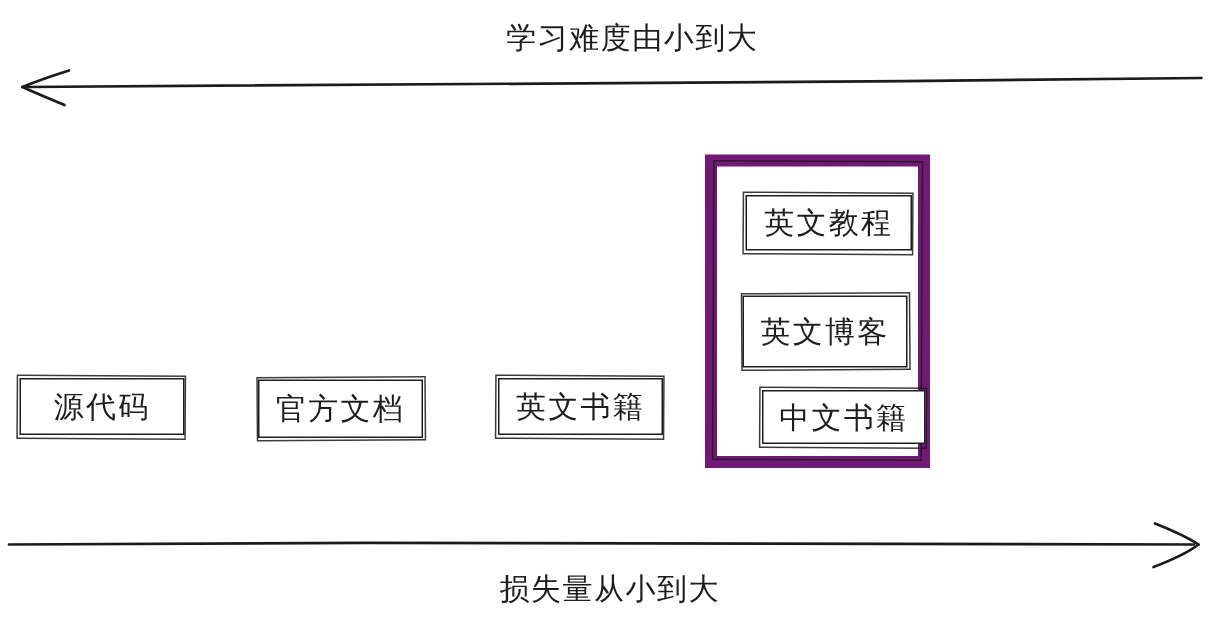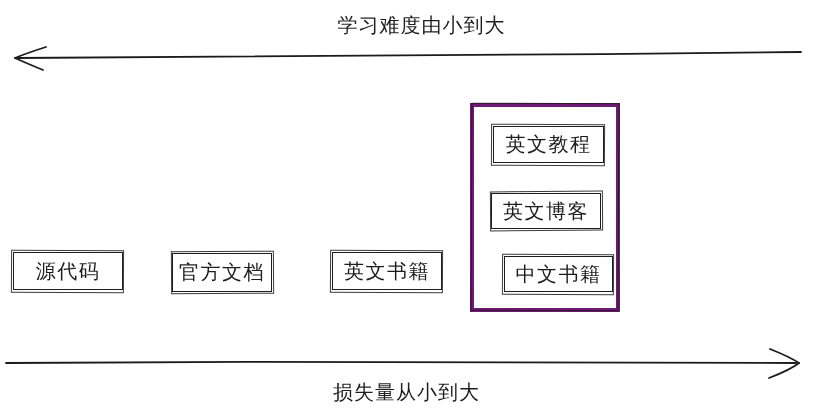--- a/index.html
+++ b/index.html
@@ -50,41 +50,41 @@
     position: absolute;
     inset: -3px -2px -4px -3px;
     border: 1.3px solid rgba(25,25,25,0.85);
     transform: rotate(0.35deg);
     pointer-events: none;
   }
   .node.alt::before { transform: rotate(-0.4deg); inset: -3px -3px -3px -2px; }
 
   .group-box {
     position: absolute;
-    border: 4px solid #701a75;
+    border: 8px solid #701a75;
     background: #ffffff;
   }
   .group-box::before {
     content: "";
     position: absolute;
     inset: -4px -3px -3px -3px;
     border: 1.3px solid rgba(25,25,25,0.8);
     transform: rotate(0.25deg);
     pointer-events: none;
   }
 
   
   .node.box-source   { left: 13px;  top: 252px; width: 110px; height: 38px; }
-  .node.box-docs     { left: 172px; top: 253px; width: 100px; height: 39px; }
+  .node.box-docs     { left: 172px; top: 253px; width: 110px; height: 39px; }
   .node.box-enbooks  { left: 332px; top: 252px; width: 110px; height: 38px; }
 
   
   .group-box.g1 { left: 470px; top: 103px; width: 150px; height: 209px; }
   .g1 .node.item-0 { left: 19px; top: 19px;  width: 111px; height: 37px; }
-  .g1 .node.item-1 { left: 17px; top: 86px;  width: 110px; height: 36px; }
+  .g1 .node.item-1 { left: 17px; top: 86px;  width: 110px; height: 48px; }
   .g1 .node.item-2 { left: 17px; top: 149px; width: 109px; height: 36px; margin-left: 13px; }
 
   
   .group-box.g2 { left: 652px; top: 170px; width: 149px; height: 146px; }
   .g2 .node.item-0 { left: 17px; top: 18px; width: 108px; height: 35px; }
   .g2 .node.item-1 { left: 17px; top: 84px; width: 108px; height: 34px; }
 </style>
 </head>
 <body>
 

